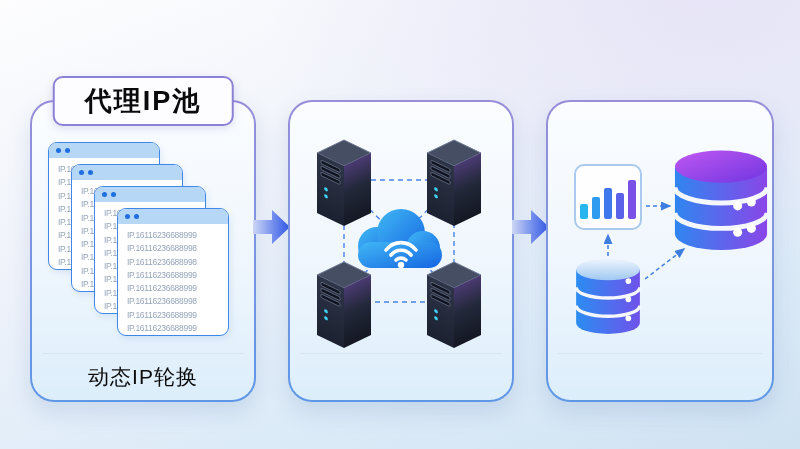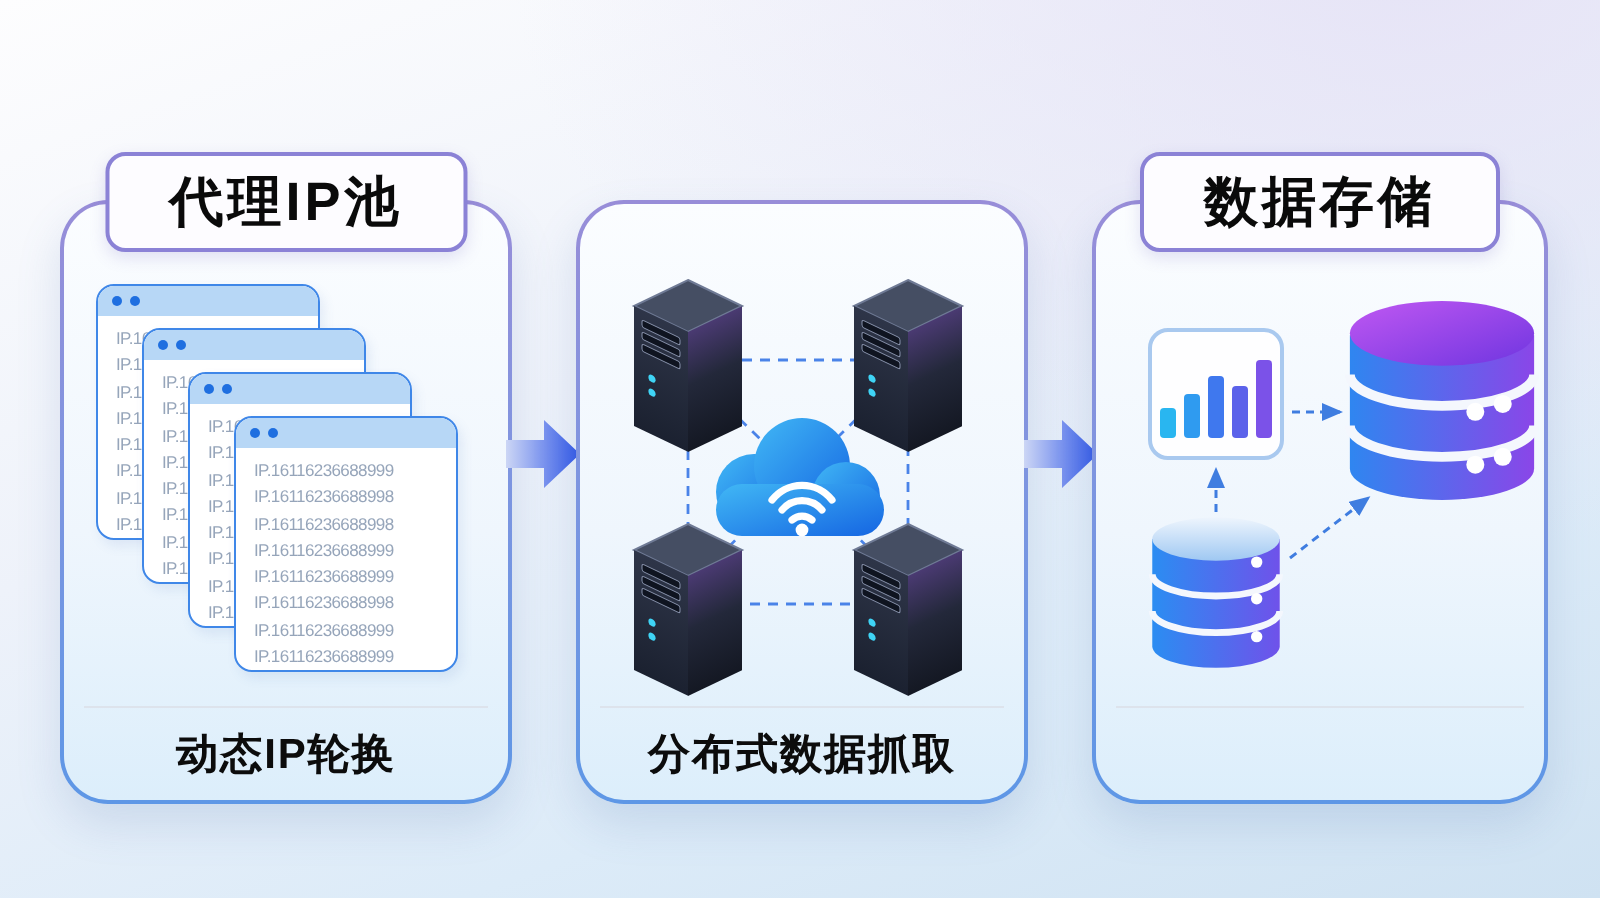--- a/index.html
+++ b/index.html
@@ -22,21 +22,21 @@
   .panel{
     position:relative;width:100%;height:100%;border-radius:22px;
     background:linear-gradient(180deg,#fbfdff 0%,#eff6fd 55%,#dceefb 100%);
     overflow:hidden;
   }
   .panel-content{position:absolute;left:0;top:0;right:0;bottom:46px;}
   .panel-divider{position:absolute;left:10px;right:10px;bottom:46px;height:1px;background:#dde3ec;}
   .panel-footer{
     position:absolute;left:0;right:0;bottom:0;height:46px;
     display:flex;align-items:center;justify-content:center;
-    font-size:21px;font-weight:bold;color:#0c0c0c;letter-spacing:1px;
+    font-size:21px;font-weight:normal;color:#0c0c0c;letter-spacing:1px;
   }
   .panel-badge{
     position:absolute;top:-24px;left:50%;transform:translateX(-50%);
     background:#fdfcff;border:2px solid #8b82d6;border-radius:10px;
     padding:5px 30px;white-space:nowrap;
     font-size:27px;font-weight:bold;color:#0a0a0a;letter-spacing:2px;
     box-shadow:0 3px 8px rgba(110,100,190,.18);
   }
 
   
@@ -209,21 +209,20 @@
               <rect x="7" y="36" width="84" height="26" rx="13"></rect>
             </g>
             <path d="M35,44 A19,19 0 0 1 65,44" fill="none" stroke="#ffffff" stroke-width="3.6" stroke-linecap="round"></path>
             <path d="M40,49 A13,13 0 0 1 60,49" fill="none" stroke="#ffffff" stroke-width="3.6" stroke-linecap="round"></path>
             <path d="M45,54 A7.5,7.5 0 0 1 55,54" fill="none" stroke="#ffffff" stroke-width="3.6" stroke-linecap="round"></path>
             <circle cx="50" cy="59" r="3.2" fill="#ffffff"></circle>
           </g>
         </svg>
       </div>
       <div class="panel-divider"></div>
-      <div class="panel-footer">分布式数据抓取</div>
     </div>
   </div>
 
   <svg class="flow-arrow" style="left:512px" width="38" height="36" viewBox="0 0 38 36">
     <defs>
         <linearGradient id="agrad2" x1="0" y1="0" x2="1" y2="0">
       <stop offset="0" stop-color="#ccd6f5"></stop>
           <stop offset="1" stop-color="#2e55e8"></stop>
     </linearGradient>
       </defs>
@@ -292,16 +291,15 @@
           <path d="M3,70 a47,16 0 0 0 94,0" fill="none" stroke="#f4f7fd" stroke-width="5"></path>
           <ellipse cx="50" cy="17" rx="47" ry="16" fill="url(#dbTop2)"></ellipse>
           <circle cx="80" cy="34" r="4.2" fill="#ffffff"></circle>
           <circle cx="80" cy="61" r="4.2" fill="#ffffff"></circle>
           <circle cx="80" cy="89" r="4.2" fill="#ffffff"></circle>
         </svg>
 
       </div>
       <div class="panel-divider"></div>
     </div>
-    <div class="panel-badge">数据存储</div>
   </div>
 
 </div>
 
 </body></html>

